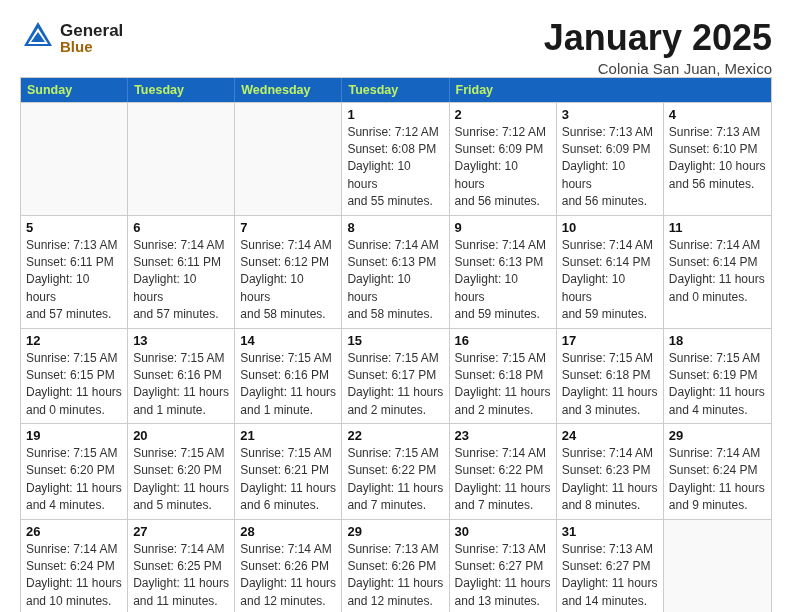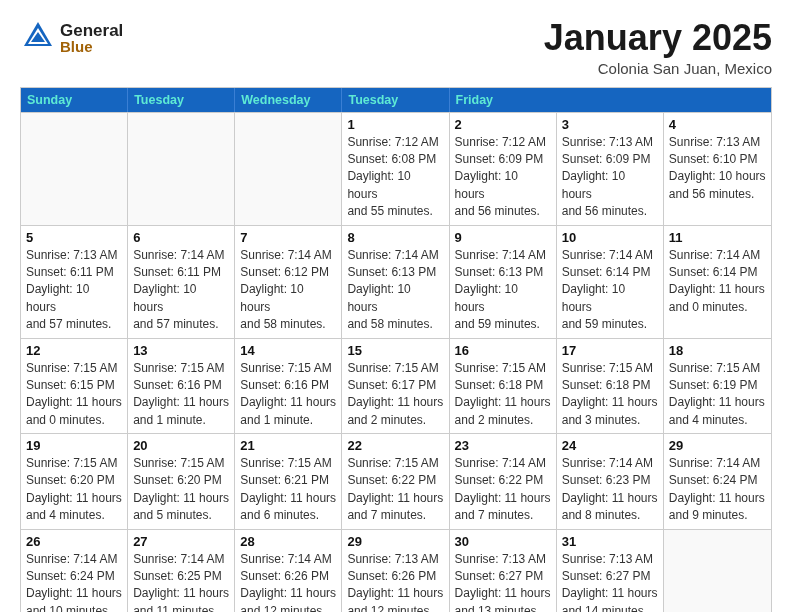--- a/index.html
+++ b/index.html
@@ -14,21 +14,20 @@
       width: 792px;
       height: 612px;
       padding: 18px 20px 10px 20px;
       display: flex;
       flex-direction: column;
     }
     .header {
       display: flex;
       justify-content: space-between;
       align-items: flex-start;
-      margin-bottom: 10px;
     }
     .title-block {
       text-align: right;
     }
     .main-title {
       font-size: 36px;
       font-weight: bold;
       color: #1a1a1a;
       line-height: 1.1;
     }
@@ -42,21 +41,21 @@
       display: flex;
       flex-direction: column;
       border: 1px solid #ccc;
     }
     .cal-header-row {
       display: grid;
       grid-template-columns: repeat(7, 1fr);
       background: #1565c0;
     }
     .cal-header-cell {
-      color: #5eead4;
+      color: #bef264;
       font-size: 12.5px;
       font-weight: bold;
       padding: 5px 6px;
       text-align: left;
       border-right: 1px solid #3a7fd4;
     }
     .cal-header-cell:last-child { border-right: none; }
     .cal-body {
       flex: 1;
       display: flex;

